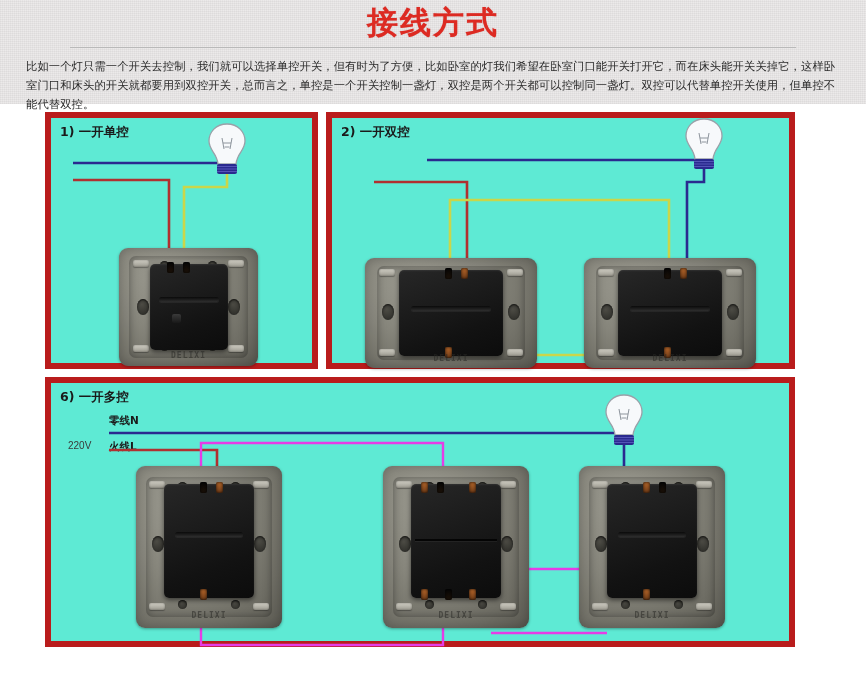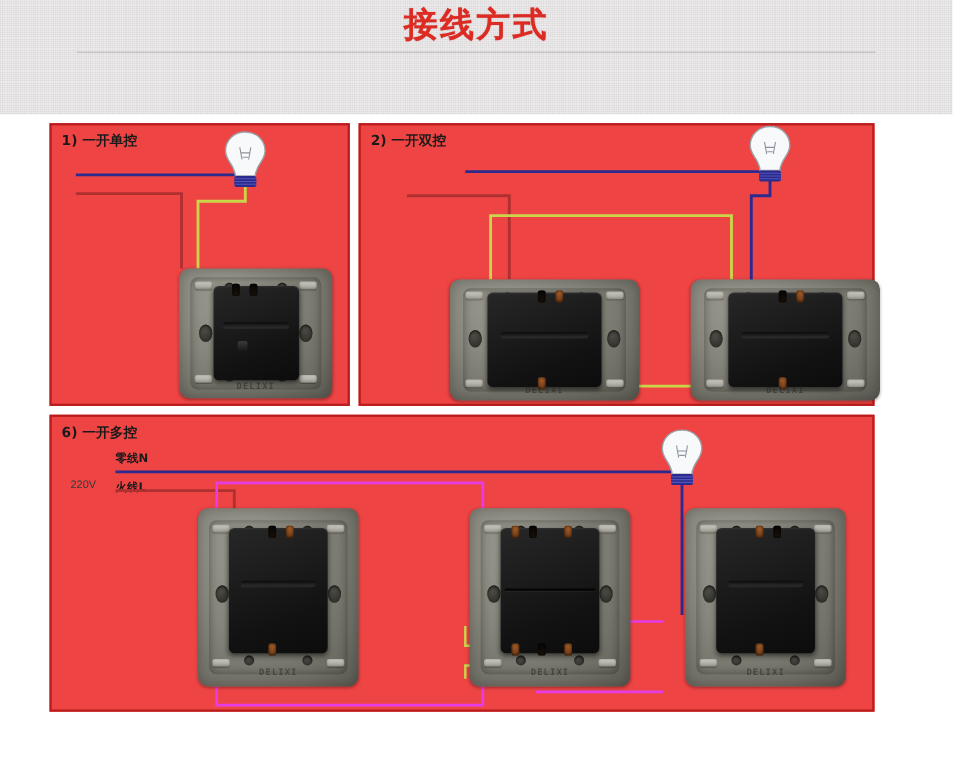--- a/index.html
+++ b/index.html
@@ -47,22 +47,22 @@
     font-size: 11.3px;
     line-height: 19px;
     color: #2b2b2b;
     font-family: "DejaVu Sans", "Liberation Sans", sans-serif;
     letter-spacing: .1px;
   }
 
   
   .panel {
     position: absolute;
-    background: #ef4444;
-    border: 2px solid #b91c1c;
+    background: #5eead4;
+    border: 6px solid #b91c1c;
   }
   #panel1 { left: 45px;  top: 112px; width: 273px; height: 257px; }
   #panel2 { left: 326px; top: 112px; width: 469px; height: 257px; }
   #panel3 { left: 45px;  top: 377px; width: 750px; height: 270px; }
 
   .panel-label {
     position: absolute; left: 9px; top: 6px;
     font-size: 12.5px; font-weight: bold; color: #1a1a1a;
     font-family: "DejaVu Sans", "Liberation Sans", sans-serif;
     white-space: nowrap;
@@ -83,21 +83,20 @@
   }
 
   
   .plate {
     position: absolute;
     border-radius: 9px;
     background:
       radial-gradient(ellipse at 30% 22%, #9a998f 0%, #86857b 42%, #6e6d64 78%, #5b5a52 100%);
     box-shadow: 0 1px 3px rgba(0,0,0,.35), inset 0 0 12px rgba(0,0,0,.25);
     overflow: hidden;
-    margin-left: 48px;
   }
   .plate::before {
     
     content: "";
     position: absolute; left: 7%; top: 7%; right: 7%; bottom: 7%;
     border-radius: 7px;
     box-shadow: inset 0 0 8px rgba(0,0,0,.38);
   }
   .plate-brand {
     position: absolute; left: 0; bottom: 5%;
@@ -173,20 +172,21 @@
   }
 </style>
 </head>
 <body>
 
 <div id="page">
 
   <div class="header-band"></div>
   <div class="page-title">接线方式</div>
   <div class="title-rule"></div>
+  <div class="intro">比如一个灯只需一个开关去控制，我们就可以选择单控开关，但有时为了方便，比如卧室的灯我们希望在卧室门口能开关打开它，而在床头能开关关掉它，这样卧室门口和床头的开关就都要用到双控开关，总而言之，单控是一个开关控制一盏灯，双控是两个开关都可以控制同一盏灯。双控可以代替单控开关使用，但单控不能代替双控。</div>
 
   <div class="panel" id="panel1">
     <div class="panel-label">1) 一开单控</div>
 
     <svg class="wires" width="271" height="255" viewBox="0 0 271 255">
 
       <path d="M 22 45 L 176 45" stroke="#2a2a8f" stroke-width="2.6" fill="none"></path>
 
       <path d="M 22 62 L 118 62 L 118 130" stroke="#b03030" stroke-width="2.6" fill="none"></path>
 

